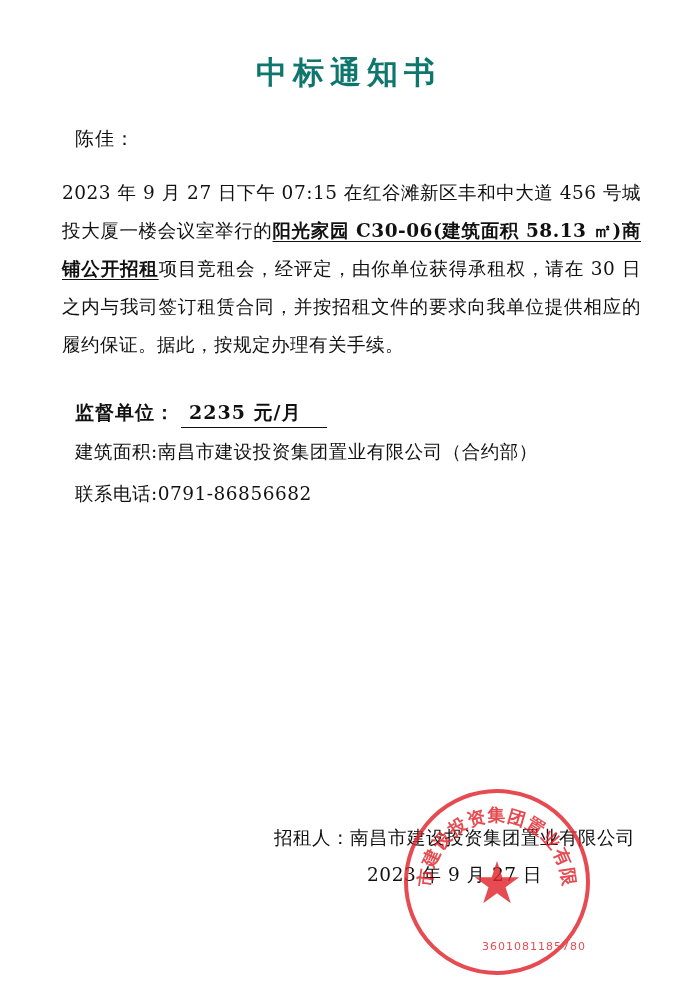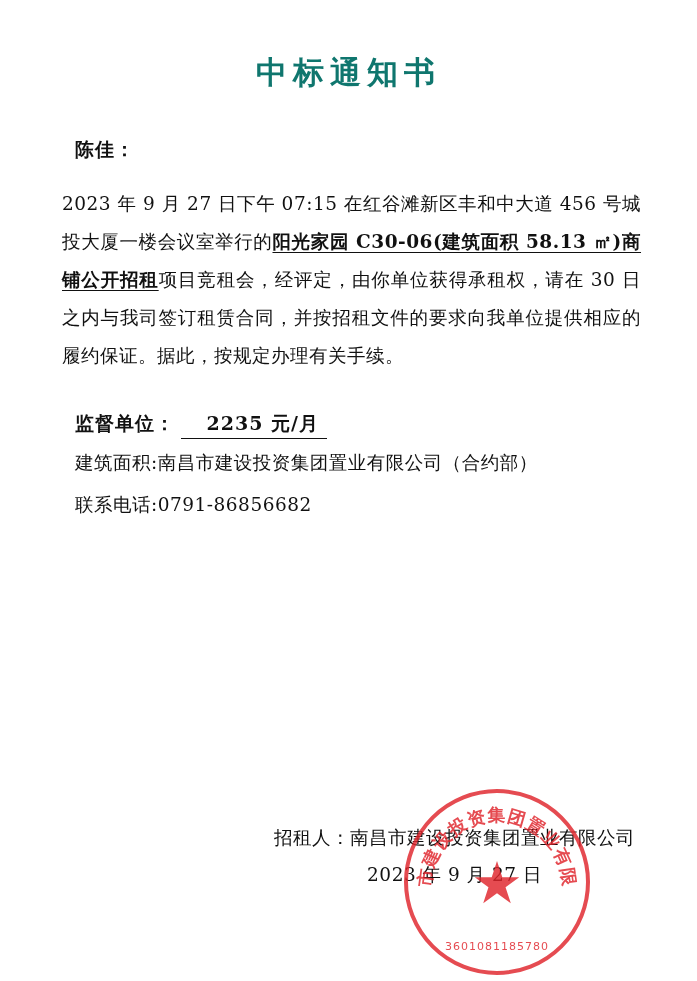--- a/index.html
+++ b/index.html
@@ -28,22 +28,22 @@
     font-weight: bold;
     font-size: 31px;
     letter-spacing: 6px;
     margin-top: 52px;
     margin-bottom: 0;
     color: #0f766e;
   }
 
   .salutation {
     font-size: 19px;
-    font-weight: bold;
-    margin-top: 43px;
+    font-weight: normal;
+    margin-top: 32px;
     margin-left: 75px;
     letter-spacing: 1px;
   }
 
   .body-block {
     margin: 22px 56px 0 62px;
     font-size: 18.5px;
     line-height: 2.05;
     text-align: justify;
     text-justify: inter-ideograph;
@@ -63,21 +63,21 @@
   .result-line {
     margin: 36px 56px 0 75px;
     font-size: 19px;
     font-weight: bold;
     letter-spacing: 1px;
   }
   .result-value {
     display: inline-block;
     min-width: 130px;
     border-bottom: 1.5px solid #111;
-    text-align: right;
+    text-align: left;
     padding: 0 8px 1px 8px;
     margin-left: 6px;
     font-weight: bold;
   }
 
   .notice-block {
     margin: 40px 56px 0 62px;
     font-size: 18.5px;
     line-height: 2.05;
     text-align: justify;
@@ -158,21 +158,21 @@
     font-family: "DejaVu Serif", "Liberation Serif", serif;
     font-size: 17px;
     font-weight: bold;
     letter-spacing: 1px;
   }
   .seal-code {
     position: absolute;
     left: 0;
     right: 0;
     bottom: 18px;
-    text-align: center;
+    text-align: right;
     color: #e0242b;
     font-size: 11px;
     font-family: "DejaVu Sans", "Liberation Sans", sans-serif;
     letter-spacing: 1px;
   }
 </style>
 </head>
 <body>
 
 <div class="page">

